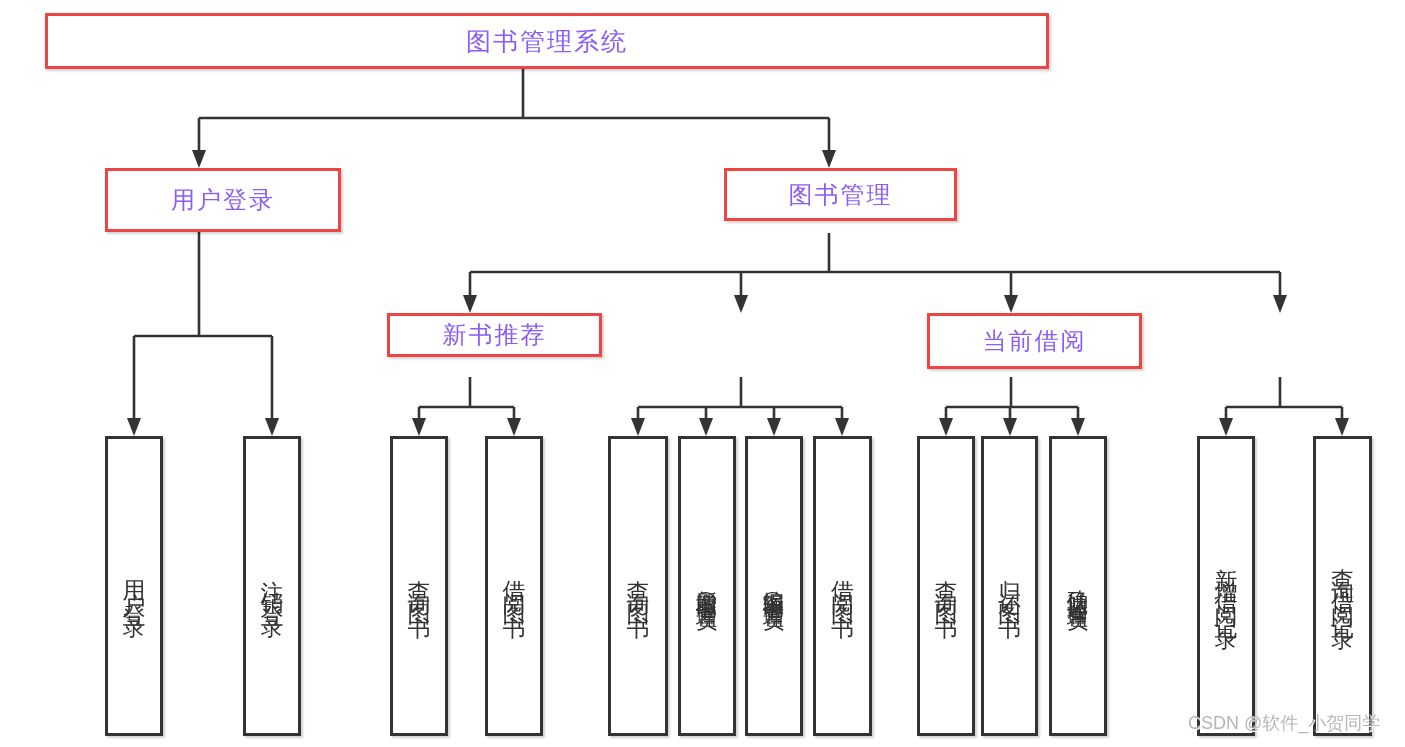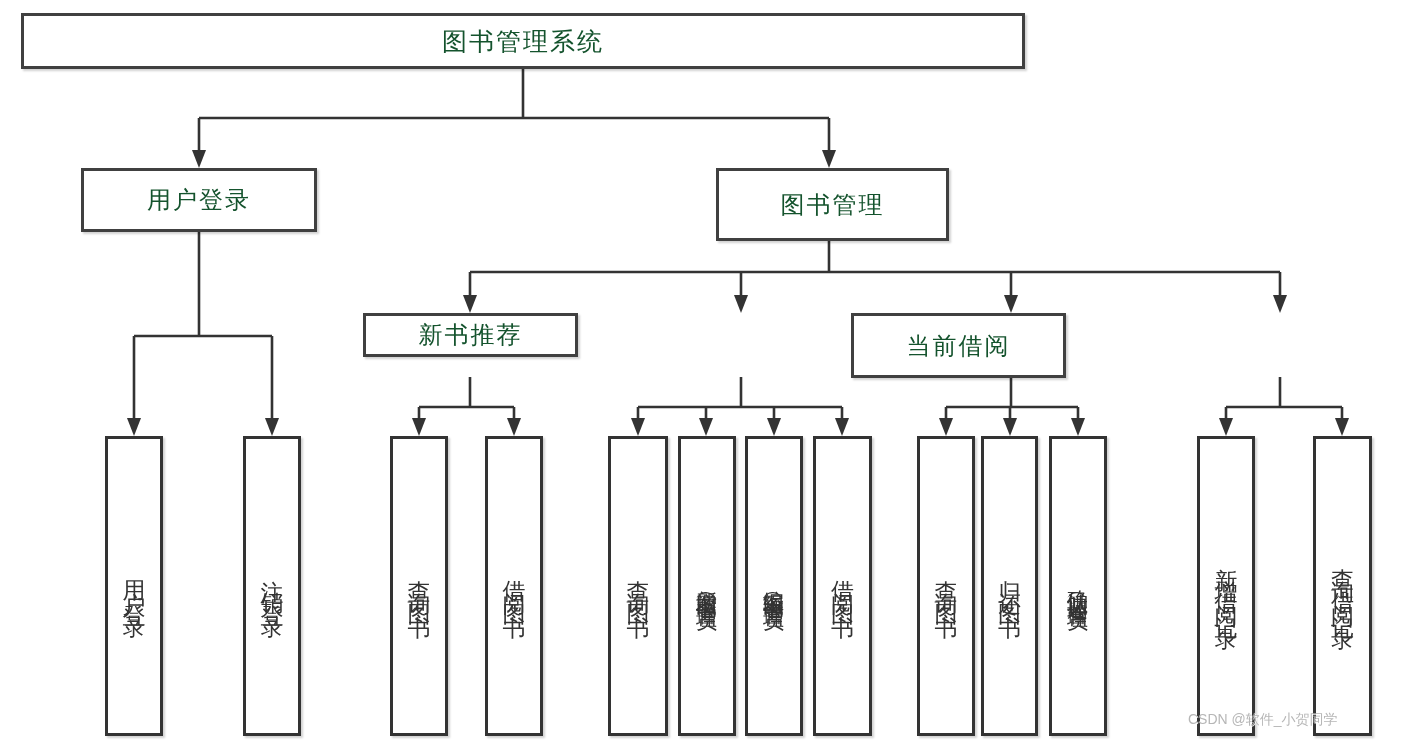--- a/index.html
+++ b/index.html
@@ -3,39 +3,39 @@
 <meta charset="utf-8">
 <style>
   html,body{margin:0;padding:0;background:#fff;}
   .stage{
     position:relative;width:1405px;height:747px;background:#ffffff;overflow:hidden;
     font-family:"Liberation Sans","DejaVu Sans",sans-serif;
   }
   .stage svg{position:absolute;left:0;top:0;}
   .box{
     position:absolute;box-sizing:border-box;background:#ffffff;
-    border:3px solid #404040;color:#14532d;
+    border:3px solid #ef4444;color:#8b5cf6;
     display:flex;align-items:center;justify-content:center;
     box-shadow:1.5px 1.5px 2px rgba(0,0,0,0.18);
-    font-size:24px;letter-spacing:2px;white-space:nowrap;
+    font-size:24px;letter-spacing:2px;white-space:nowrap;margin-left:24px;
   }
   .box.root{font-size:25px;}
   .vbox{
     position:absolute;box-sizing:border-box;background:#ffffff;
     border:3px solid #333333;color:#333333;
     width:58px;height:300px;top:436px;
     writing-mode:vertical-rl;text-orientation:mixed;
     display:flex;align-items:center;justify-content:center;
     box-shadow:1.5px 1.5px 2px rgba(0,0,0,0.18);
     font-size:23px;letter-spacing:12px;line-height:1;
   }
   .vbox.tight{font-size:21px;letter-spacing:3px;}
   .watermark{
     position:absolute;left:1188px;top:711px;width:210px;
-    font-size:14px;color:rgba(178,178,178,0.95);
+    font-size:18px;color:rgba(178,178,178,0.95);
     text-shadow:1px 1px 0 rgba(255,255,255,0.9);
     white-space:nowrap;z-index:5;
   }
 </style>
 </head>
 <body>
 
 <div class="stage">
 
   <svg width="1405" height="747" viewBox="0 0 1405 747">
@@ -74,24 +74,24 @@
       <polygon points="1003,418 1017,418 1010,436"></polygon>
       <polygon points="1071,418 1085,418 1078,436"></polygon>
       <polygon points="1219,418 1233,418 1226,436"></polygon>
       <polygon points="1335,418 1349,418 1342,436"></polygon>
     </g>
   </svg>
 
   <div class="box root" style="left:21px;top:13px;width:1004px;height:56px">图书管理系统</div>
 
   <div class="box" style="left:81px;top:168px;width:236px;height:64px">用户登录</div>
-  <div class="box" style="left:716px;top:168px;width:233px;height:73px">图书管理</div>
+  <div class="box" style="left:700px;top:168px;width:233px;height:53px">图书管理</div>
 
   <div class="box" style="left:363px;top:313px;width:215px;height:44px">新书推荐</div>
-  <div class="box" style="left:851px;top:313px;width:215px;height:65px">当前借阅</div>
+  <div class="box" style="left:903px;top:313px;width:215px;height:56px">当前借阅</div>
 
   <div class="vbox" style="left:105px">用户登录</div>
   <div class="vbox" style="left:243px">注销登录</div>
 
   <div class="vbox" style="left:390px">查询图书</div>
   <div class="vbox" style="left:485px">借阅图书</div>
 
   <div class="vbox" style="left:608px;width:60px">查询图书</div>
   <div class="vbox tight" style="left:678px">新增图书（管理员）</div>
   <div class="vbox tight" style="left:745px">编辑图书（管理员）</div>

